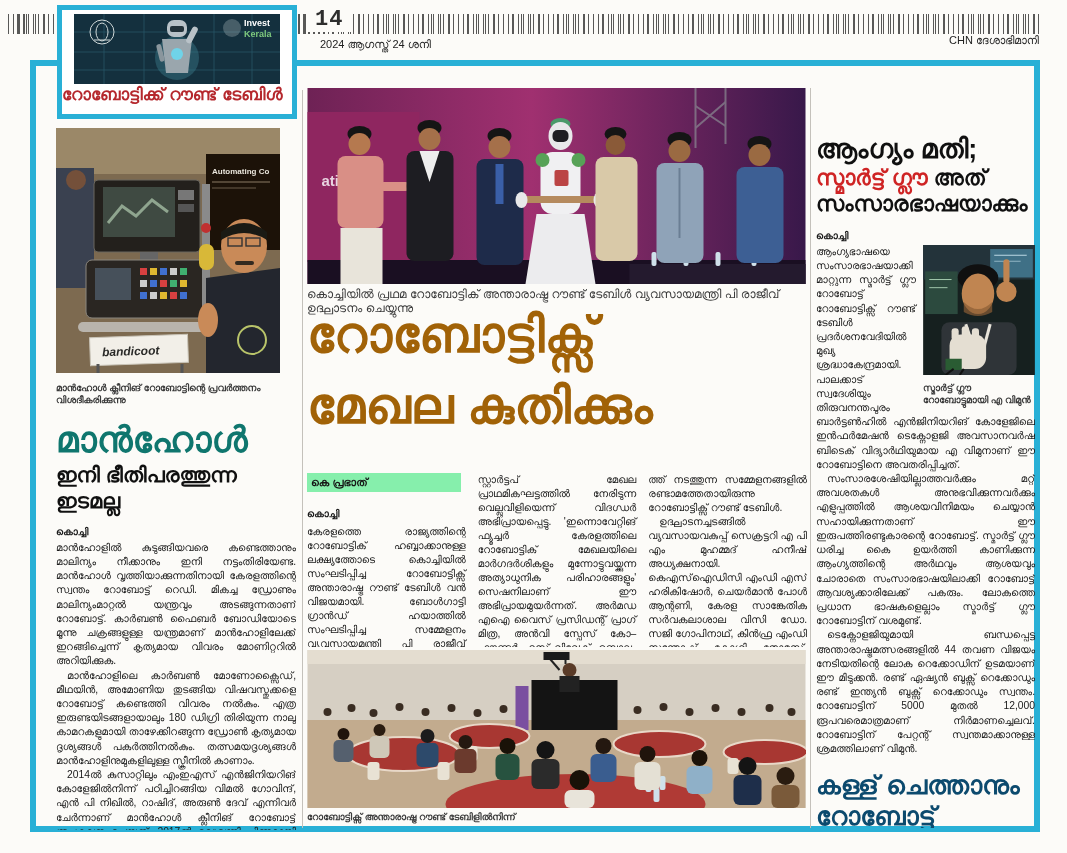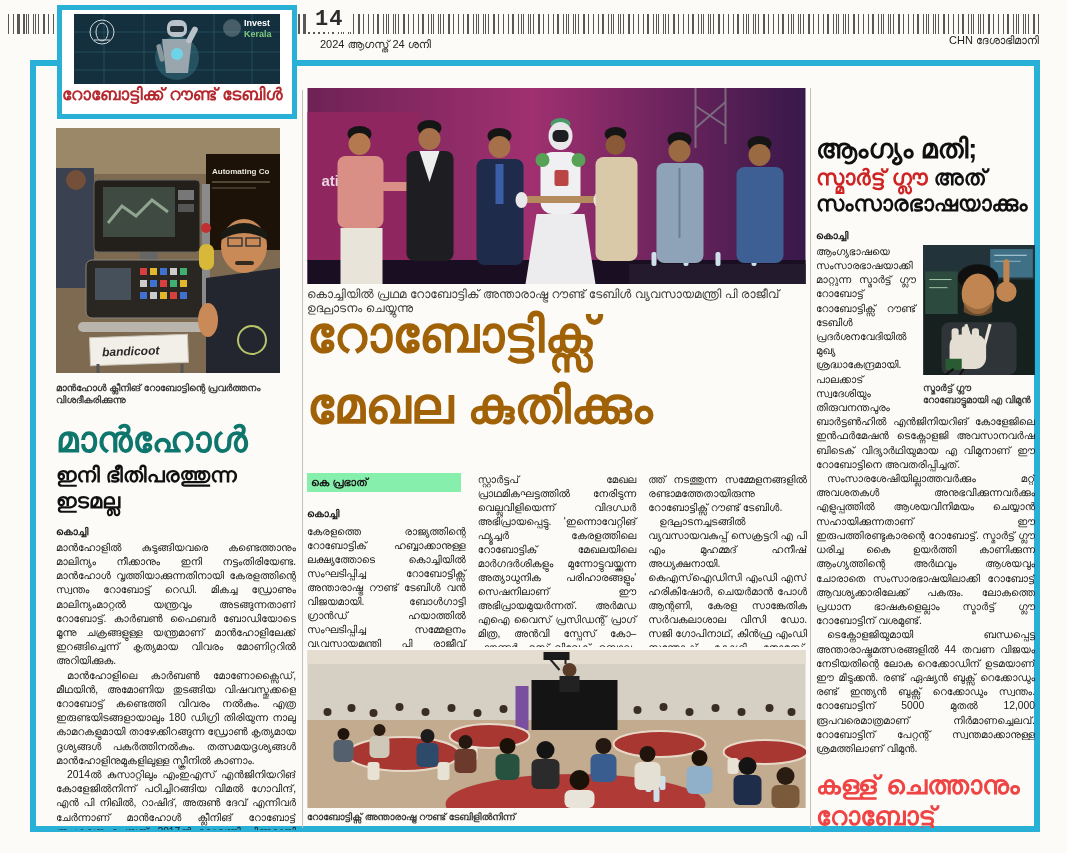--- a/index.html
+++ b/index.html
@@ -57,21 +57,21 @@
 
   
   .rightcol{top:86px;left:816px;width:219px;height:742px;overflow:hidden;}
   .rh1{font-size:27px;font-weight:800;color:#101010;line-height:1.15;margin-top:48px;}
   .rh2{font-size:22px;font-weight:800;line-height:1.2;color:#101010;}
   .rh2 .accent{color:#cf2424;}
   .rightcol .dateline{margin-left:0;}
   .rightcol .bodytext{margin-left:0;}
   .floatbox{float:right;margin:0 0 3px 7px;}
   .floatbox .photocap{margin:3px 0 0 0;}
-  .rh-second{font-size:26px;font-weight:800;color:#ef4444;line-height:1.18;margin-top:14px;}
+  .rh-second{font-size:26px;font-weight:800;color:#0c4a6e;line-height:1.18;margin-top:14px;}
   .clear{clear:both;}
 </style>
 </head>
 <body>
 
 <div class="page">
 
   <div class="abs barcode"></div>
   <div class="abs pagenum">14</div>
   <div class="abs pagedate">2024 ആഗസ്ത് 24 ശനി</div>

